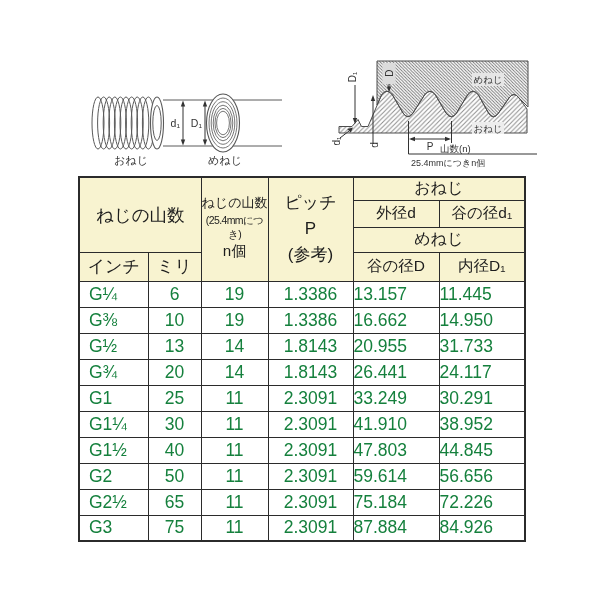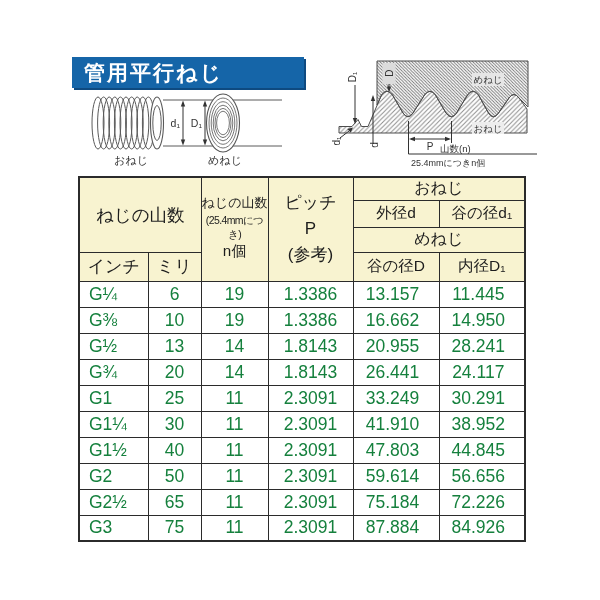--- a/index.html
+++ b/index.html
@@ -21,40 +21,37 @@
              border-collapse:collapse;table-layout:fixed;
              border:2.5px solid #2b2b2b;}
   table.spec th,table.spec td{border:1.5px solid #2b2b2b;padding:0;overflow:hidden;
              font-family:"Liberation Sans","DejaVu Sans",sans-serif;}
   table.spec thead th{background:#f8f3d0;font-weight:normal;color:#1d1d1d;}
   .hr1{height:23px}.hr2{height:27px}.hr3{height:25px}.hr4{height:29px}
   tbody tr{height:26px}
   td{font-size:17.5px;color:#15803d;}
   .c0{text-align:left;padding-left:9px !important;}
   .c1,.c2,.c3{text-align:center;}
-  .c4,.c5{text-align:center;padding-right:7px !important;}
+  .c4,.c5{text-align:left;padding-right:7px !important;}
   .call-cell{font-size:17.5px;text-align:center;}
   .inch-th,.milli-th{font-size:17px;text-align:center;}
   .crest-cell{text-align:center;}
   .crest-cell .l1{font-size:13px;line-height:1.45;}
   .crest-cell .l2{font-size:10.5px;letter-spacing:-0.6px;line-height:1.4;}
   .crest-cell .l3{font-size:15px;line-height:1.5;font-family:Liberation Mono, monospace;}
   .pitch-cell{text-align:center;}
   .pitch-cell div{font-size:17px;line-height:1.55;}
   .mf-th{font-size:16px;text-align:center;}
   .dia-th{font-size:15.5px;text-align:center;}
 </style>
 </head>
 <body>
 
 <div class="page">
 
-  <div class="title-bar">
-    <span>管用平行ねじ</span>
-  </div>
 
   <svg class="diag" style="left:83px;top:88px;" width="210" height="82" viewBox="0 0 210 82">
     <g stroke="#5a5a5a" stroke-width="1" fill="none">
       <ellipse cx="15" cy="35" rx="6" ry="26"></ellipse>
         <ellipse cx="20.6" cy="35" rx="6" ry="26"></ellipse>
       <ellipse cx="26.2" cy="35" rx="6" ry="26"></ellipse>
         <ellipse cx="31.8" cy="35" rx="6" ry="26"></ellipse>
       <ellipse cx="37.4" cy="35" rx="6" ry="26"></ellipse>
         <ellipse cx="43" cy="35" rx="6" ry="26"></ellipse>
       <ellipse cx="48.6" cy="35" rx="6" ry="26"></ellipse>
@@ -212,21 +209,21 @@
           <td class="c3">1.3386</td>
           <td class="c4">16.662</td>
           <td class="c5">14.950</td>
         </tr>
         <tr>
           <td class="c0">G½</td>
           <td class="c1">13</td>
           <td class="c2">14</td>
           <td class="c3">1.8143</td>
           <td class="c4">20.955</td>
-          <td class="c5">28.241</td>
+          <td class="c5">31.733</td>
         </tr>
         <tr>
           <td class="c0">G¾</td>
           <td class="c1">20</td>
           <td class="c2">14</td>
           <td class="c3">1.8143</td>
           <td class="c4">26.441</td>
           <td class="c5">24.117</td>
         </tr>
         <tr>

